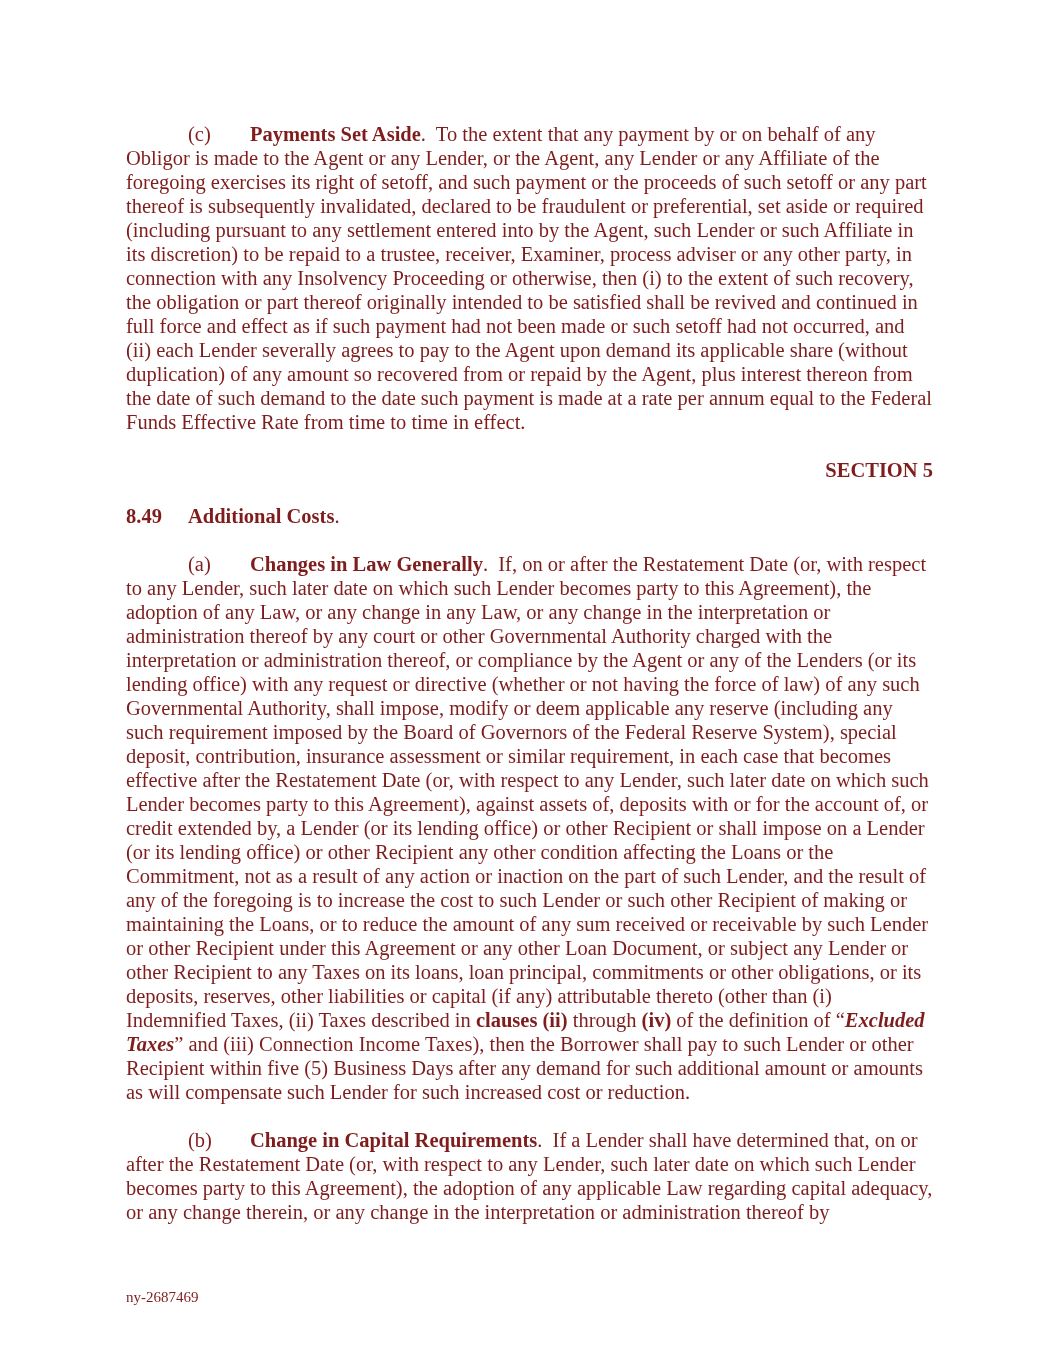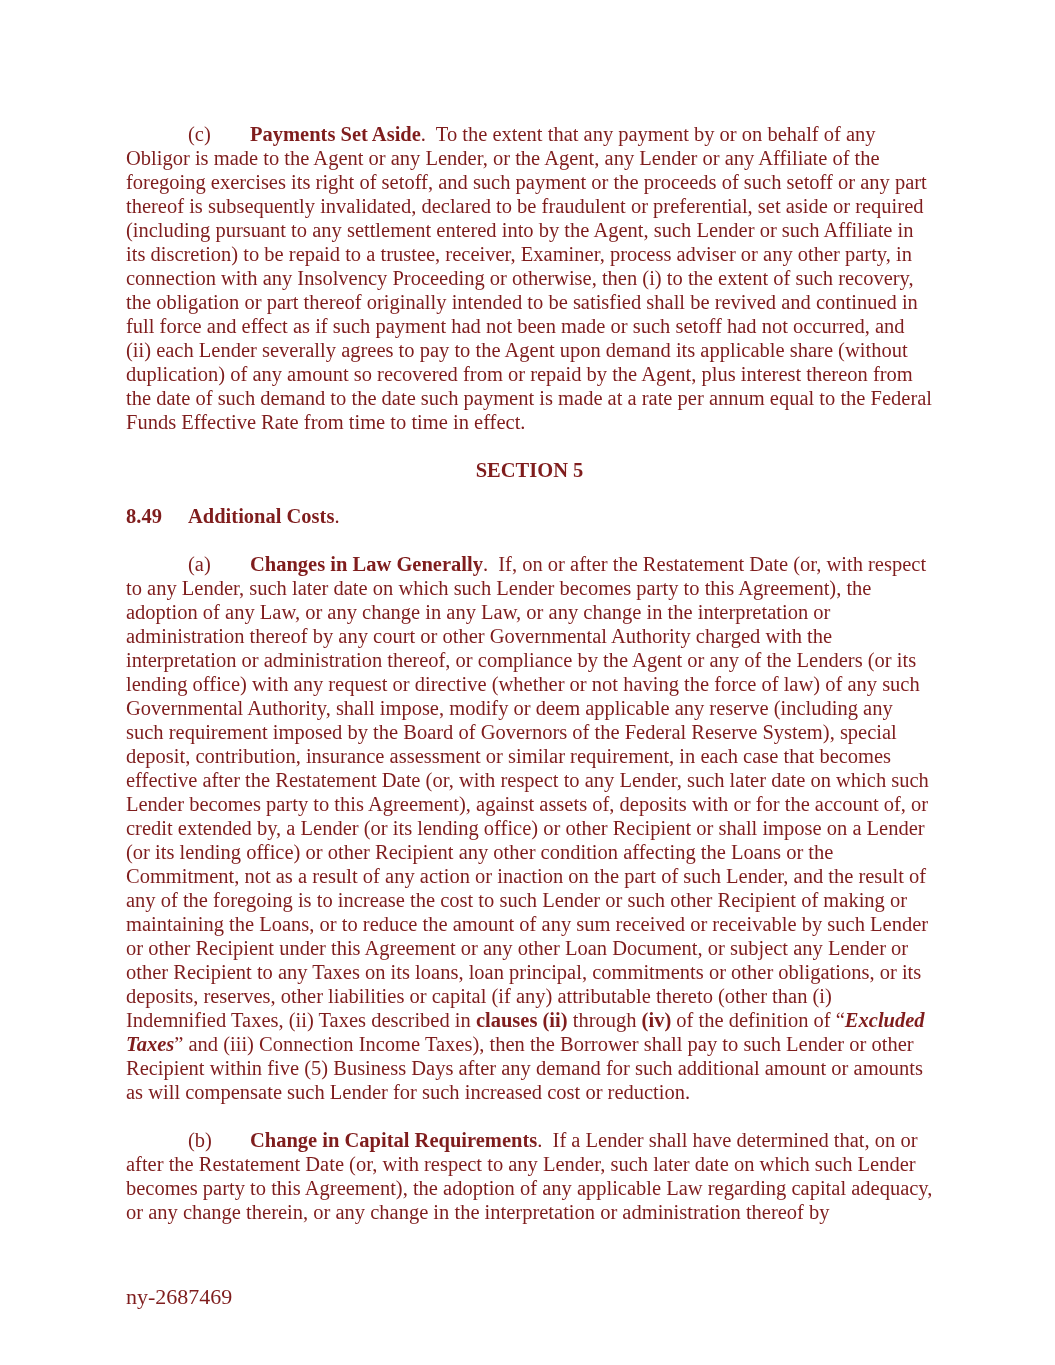--- a/index.html
+++ b/index.html
@@ -28,21 +28,21 @@
   }
   p.body-para {
     margin: 0 0 24px 0;
     white-space: pre-wrap;
     text-indent: 62px;
     tab-size: 62px;
     -moz-tab-size: 62px;
     text-align: left;
   }
   .section-heading {
-    text-align: center;
+    text-align: right;
     font-weight: bold;
     margin: 0 0 22px 0;
   }
   .subsection-heading {
     margin: 0 0 24px 0;
     white-space: pre-wrap;
     tab-size: 62px;
     -moz-tab-size: 62px;
   }
   .b  { font-weight: bold; }
@@ -52,21 +52,21 @@
     top: 1262px;
     left: 0;
     width: 100%;
     text-align: right;
     padding-left: 31px;
   }
   .doc-id {
     position: absolute;
     top: 1285px;
     left: 126px;
-    font-size: 22px;
+    font-size: 15px;
   }
 </style>
 </head>
 <body>
 
 <div class="page">
   <div class="content">
 
     <p class="body-para"><span>(c)	</span><span class="b">Payments Set Aside</span><span>.  To the extent that any payment by or on behalf of any Obligor is made to the Agent or any Lender, or the Agent, any Lender or any Affiliate of the foregoing exercises its right of setoff, and such payment or the proceeds of such setoff or any part thereof is subsequently invalidated, declared to be fraudulent or preferential, set aside or required (including pursuant to any settlement entered into by the Agent, such Lender or such Affiliate in its discretion) to be repaid to a trustee, receiver, Examiner, process adviser or any other party, in connection with any Insolvency Proceeding or otherwise, then (i) to the extent of such recovery, the obligation or part thereof originally intended to be satisfied shall be revived and continued in full force and effect as if such payment had not been made or such setoff had not occurred, and (ii) each Lender severally agrees to pay to the Agent upon demand its applicable share (without duplication) of any amount so recovered from or repaid by the Agent, plus interest thereon from the date of such demand to the date such payment is made at a rate per annum equal to the Federal Funds Effective Rate from time to time in effect.</span></p>
 

